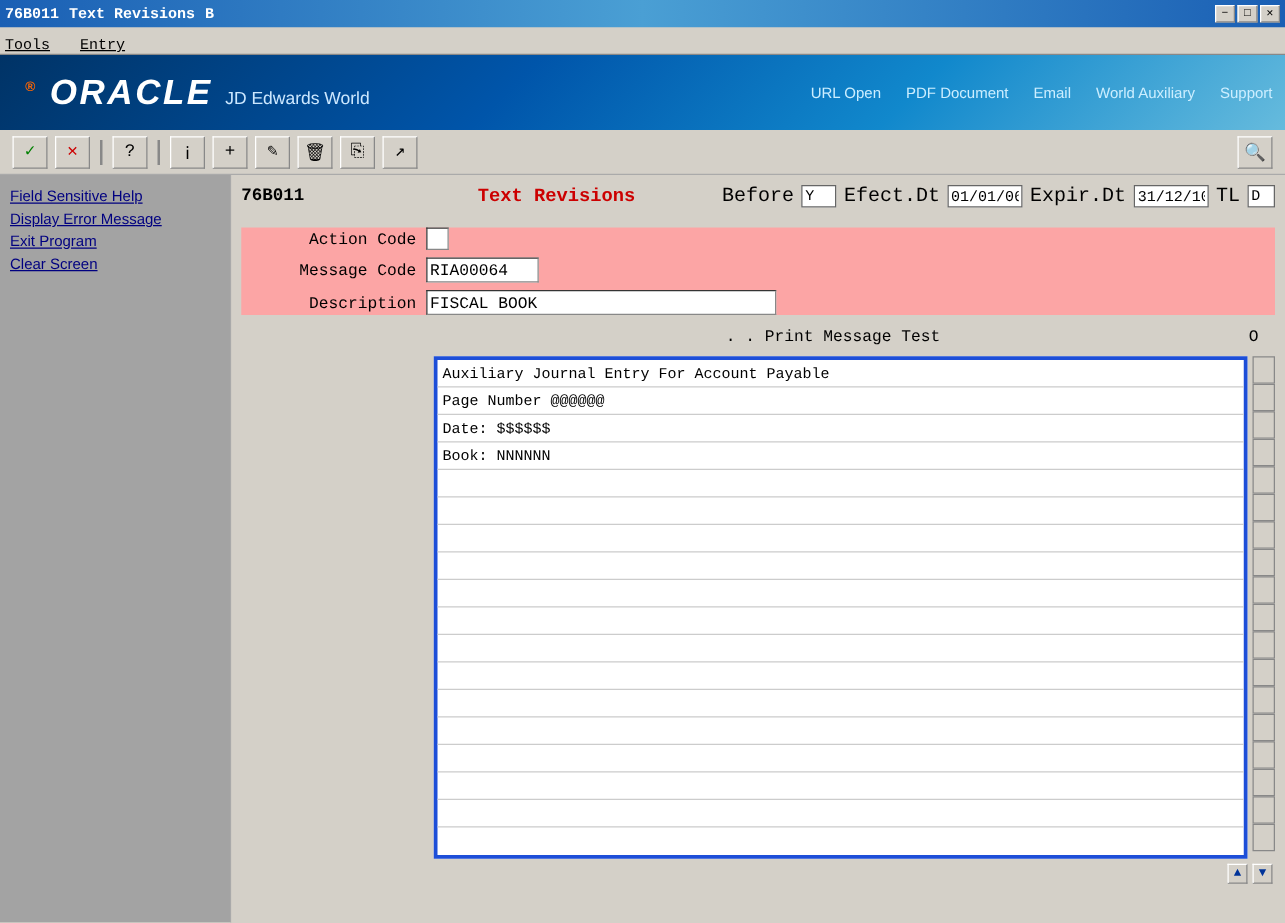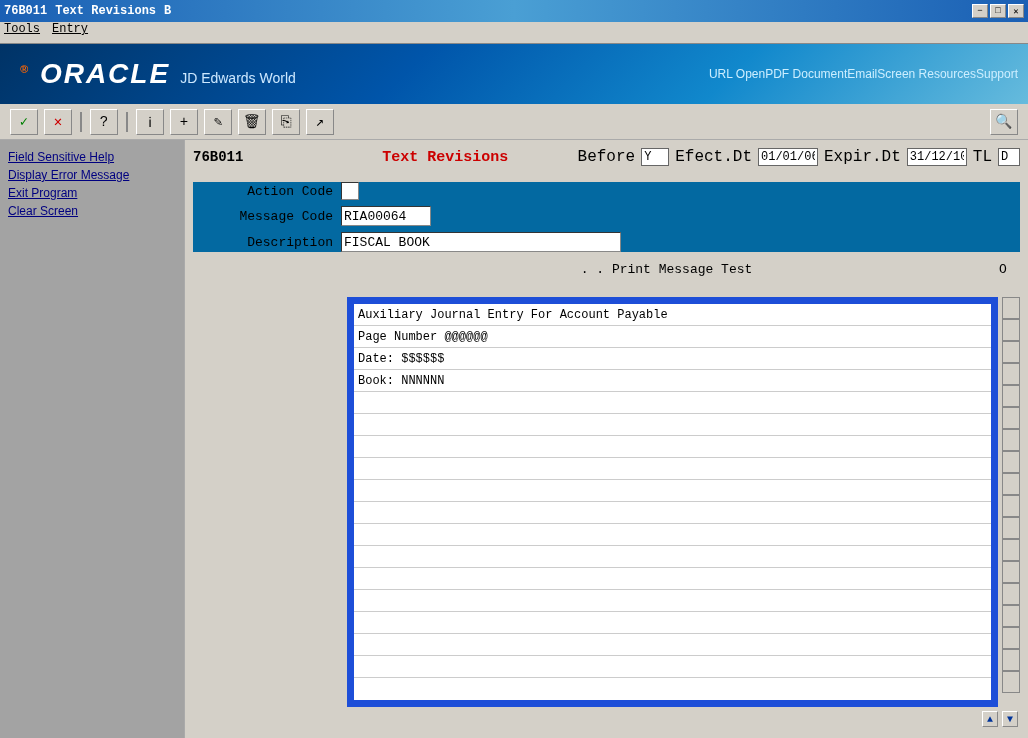--- a/index.html
+++ b/index.html
@@ -36,23 +36,23 @@
       font-size: 9px;
       color: #000;
       cursor: pointer;
     }
 
     
     #menu-bar {
       background: #d4d0c8;
       height: 22px;
       display: flex;
-      align-items: flex-start;
+      align-items: flex-end;
       padding: 0 4px;
-      gap: 12px;
+      gap: 24px;
       border-bottom: 1px solid #888;
     }
     .menu-item {
       font-size: 12px;
       color: #000;
       cursor: pointer;
       text-decoration: underline;
     }
 
     
@@ -79,20 +79,21 @@
       margin-left: 10px;
       margin-top: 8px;
     }
     #nav-links {
       position: absolute;
       right: 10px;
       top: 0;
       height: 100%;
       display: flex;
       align-items: center;
+      gap: 20px;
     }
     .nav-link {
       color: #cceeff;
       font-size: 12px;
       font-family: Arial, sans-serif;
       cursor: pointer;
       text-decoration: none;
     }
 
     
@@ -184,21 +185,21 @@
       background: white;
       border: 1px solid #666;
       font-size: 12px;
       font-family: 'Courier New', monospace;
       padding: 0 2px;
       height: 18px;
     }
 
     
     #form-body {
-      background: #0369a1;
+      background: #fca5a5;
       margin-top: 16px;
     }
     .form-row {
       display: flex;
       align-items: center;
       margin-bottom: 6px;
       gap: 8px;
     }
     .field-label {
       font-size: 13px;
@@ -222,21 +223,21 @@
     }
 
     
     #print-section {
       margin-top: 10px;
     }
     #print-header {
       display: flex;
       justify-content: space-between;
       align-items: flex-end;
-      margin-bottom: 20px;
+      margin-bottom: 8px;
       padding: 0 2px;
     }
     #print-title {
       font-family: 'Courier New', monospace;
       font-size: 13px;
       text-align: center;
       flex: 1;
     }
     #print-o-label {
       font-family: 'Courier New', monospace;
@@ -244,21 +245,21 @@
       width: 30px;
       text-align: center;
     }
 
     #text-lines-container {
       display: flex;
       gap: 4px;
     }
     #text-lines {
       flex: 1;
-      border: 7px solid #1d4ed8;
+      border: 3px solid #1d4ed8;
       background: white;
     }
     .text-line {
       height: 22px;
       border-bottom: 1px solid #ccc;
       padding: 2px 4px;
       font-family: 'Courier New', monospace;
       font-size: 12px;
       display: flex;
       align-items: center;
@@ -316,21 +317,21 @@
 <div id="logo-area">
   <span id="logo-text">
     <span style="font-size:11px; vertical-align:super; color:#ff6600;">®</span>
     <span>ORACLE</span>
   </span>
   <span id="logo-jde">JD Edwards World</span>
   <div id="nav-links">
     <span class="nav-link">URL Open</span>
     <span class="nav-link">PDF Document</span>
     <span class="nav-link">Email</span>
-    <span class="nav-link">Screen Resources</span>
+    <span class="nav-link">World Auxiliary</span>
     <span class="nav-link">Support</span>
   </div>
 </div>
 
 <div id="toolbar">
   <div class="toolbar-btn check">✓</div>
   <div class="toolbar-btn cross">✕</div>
   <div class="toolbar-separator"></div>
   <div class="toolbar-btn">?</div>
   <div class="toolbar-separator"></div>

